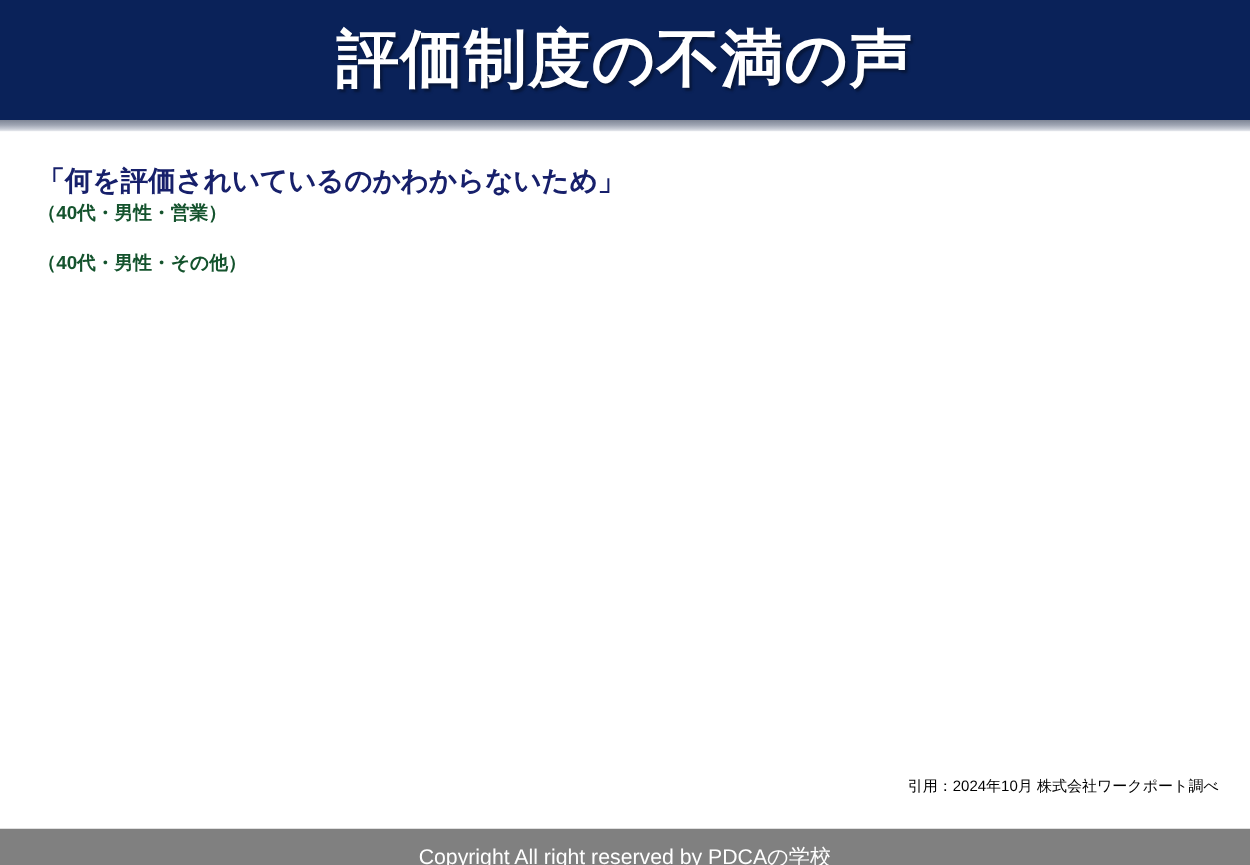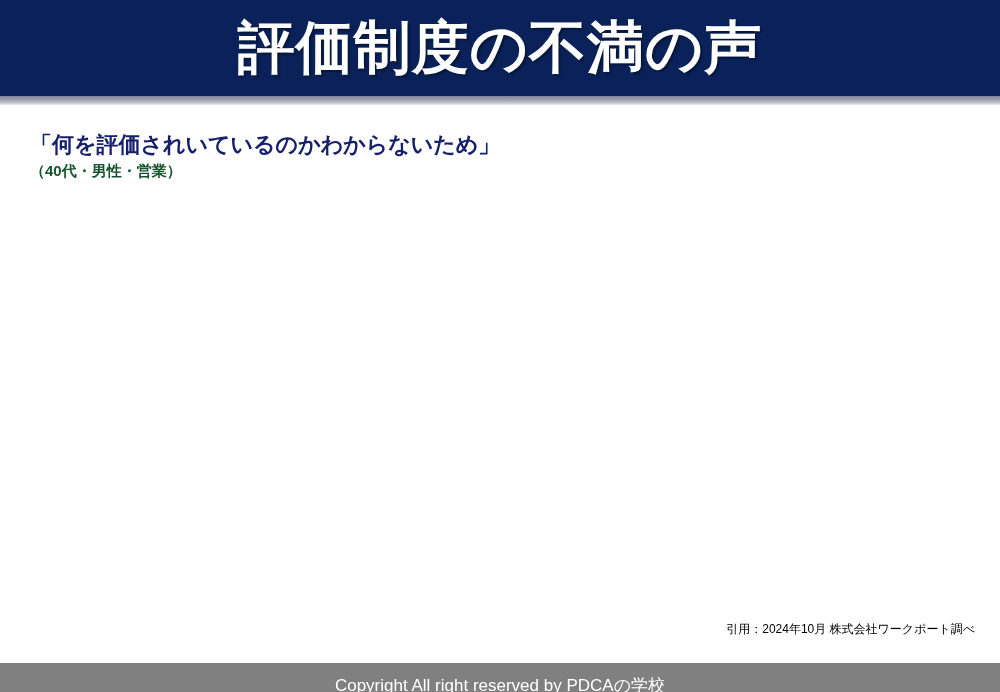--- a/index.html
+++ b/index.html
@@ -24,21 +24,21 @@
     width: 1000px;
     height: 96px;
     background: #0a2259;
     display: flex;
     align-items: center;
     justify-content: center;
     box-sizing: border-box;
   }
   .header-title {
     color: #ffffff;
-    font-size: 57px;
+    font-size: 50px;
     font-weight: bold;
     letter-spacing: 1px;
     line-height: 1;
     margin: 0;
     padding: 0 0 2px 0;
     white-space: nowrap;
     text-shadow: 2px 2px 2px rgba(0,0,0,0.35);
   }
   .header-shadow {
     position: absolute;
@@ -137,20 +137,21 @@
 
   <div class="quote-block">
     <p class="quote-text">「何を評価されいているのかわからないため」</p>
     <p class="quote-attr">（40代・男性・営業）</p>
   </div>
 
 
 
 
   <div class="quote-block">
+    <p class="quote-attr">（40代・男性・その他）</p>
   </div>
 
 </div>
 
 <p class="citation">引用：2024年10月 株式会社ワークポート調べ</p>
 
 <div class="footer-bar">
   <p class="footer-text">Copyright All right reserved by PDCAの学校</p>
 </div>
 

